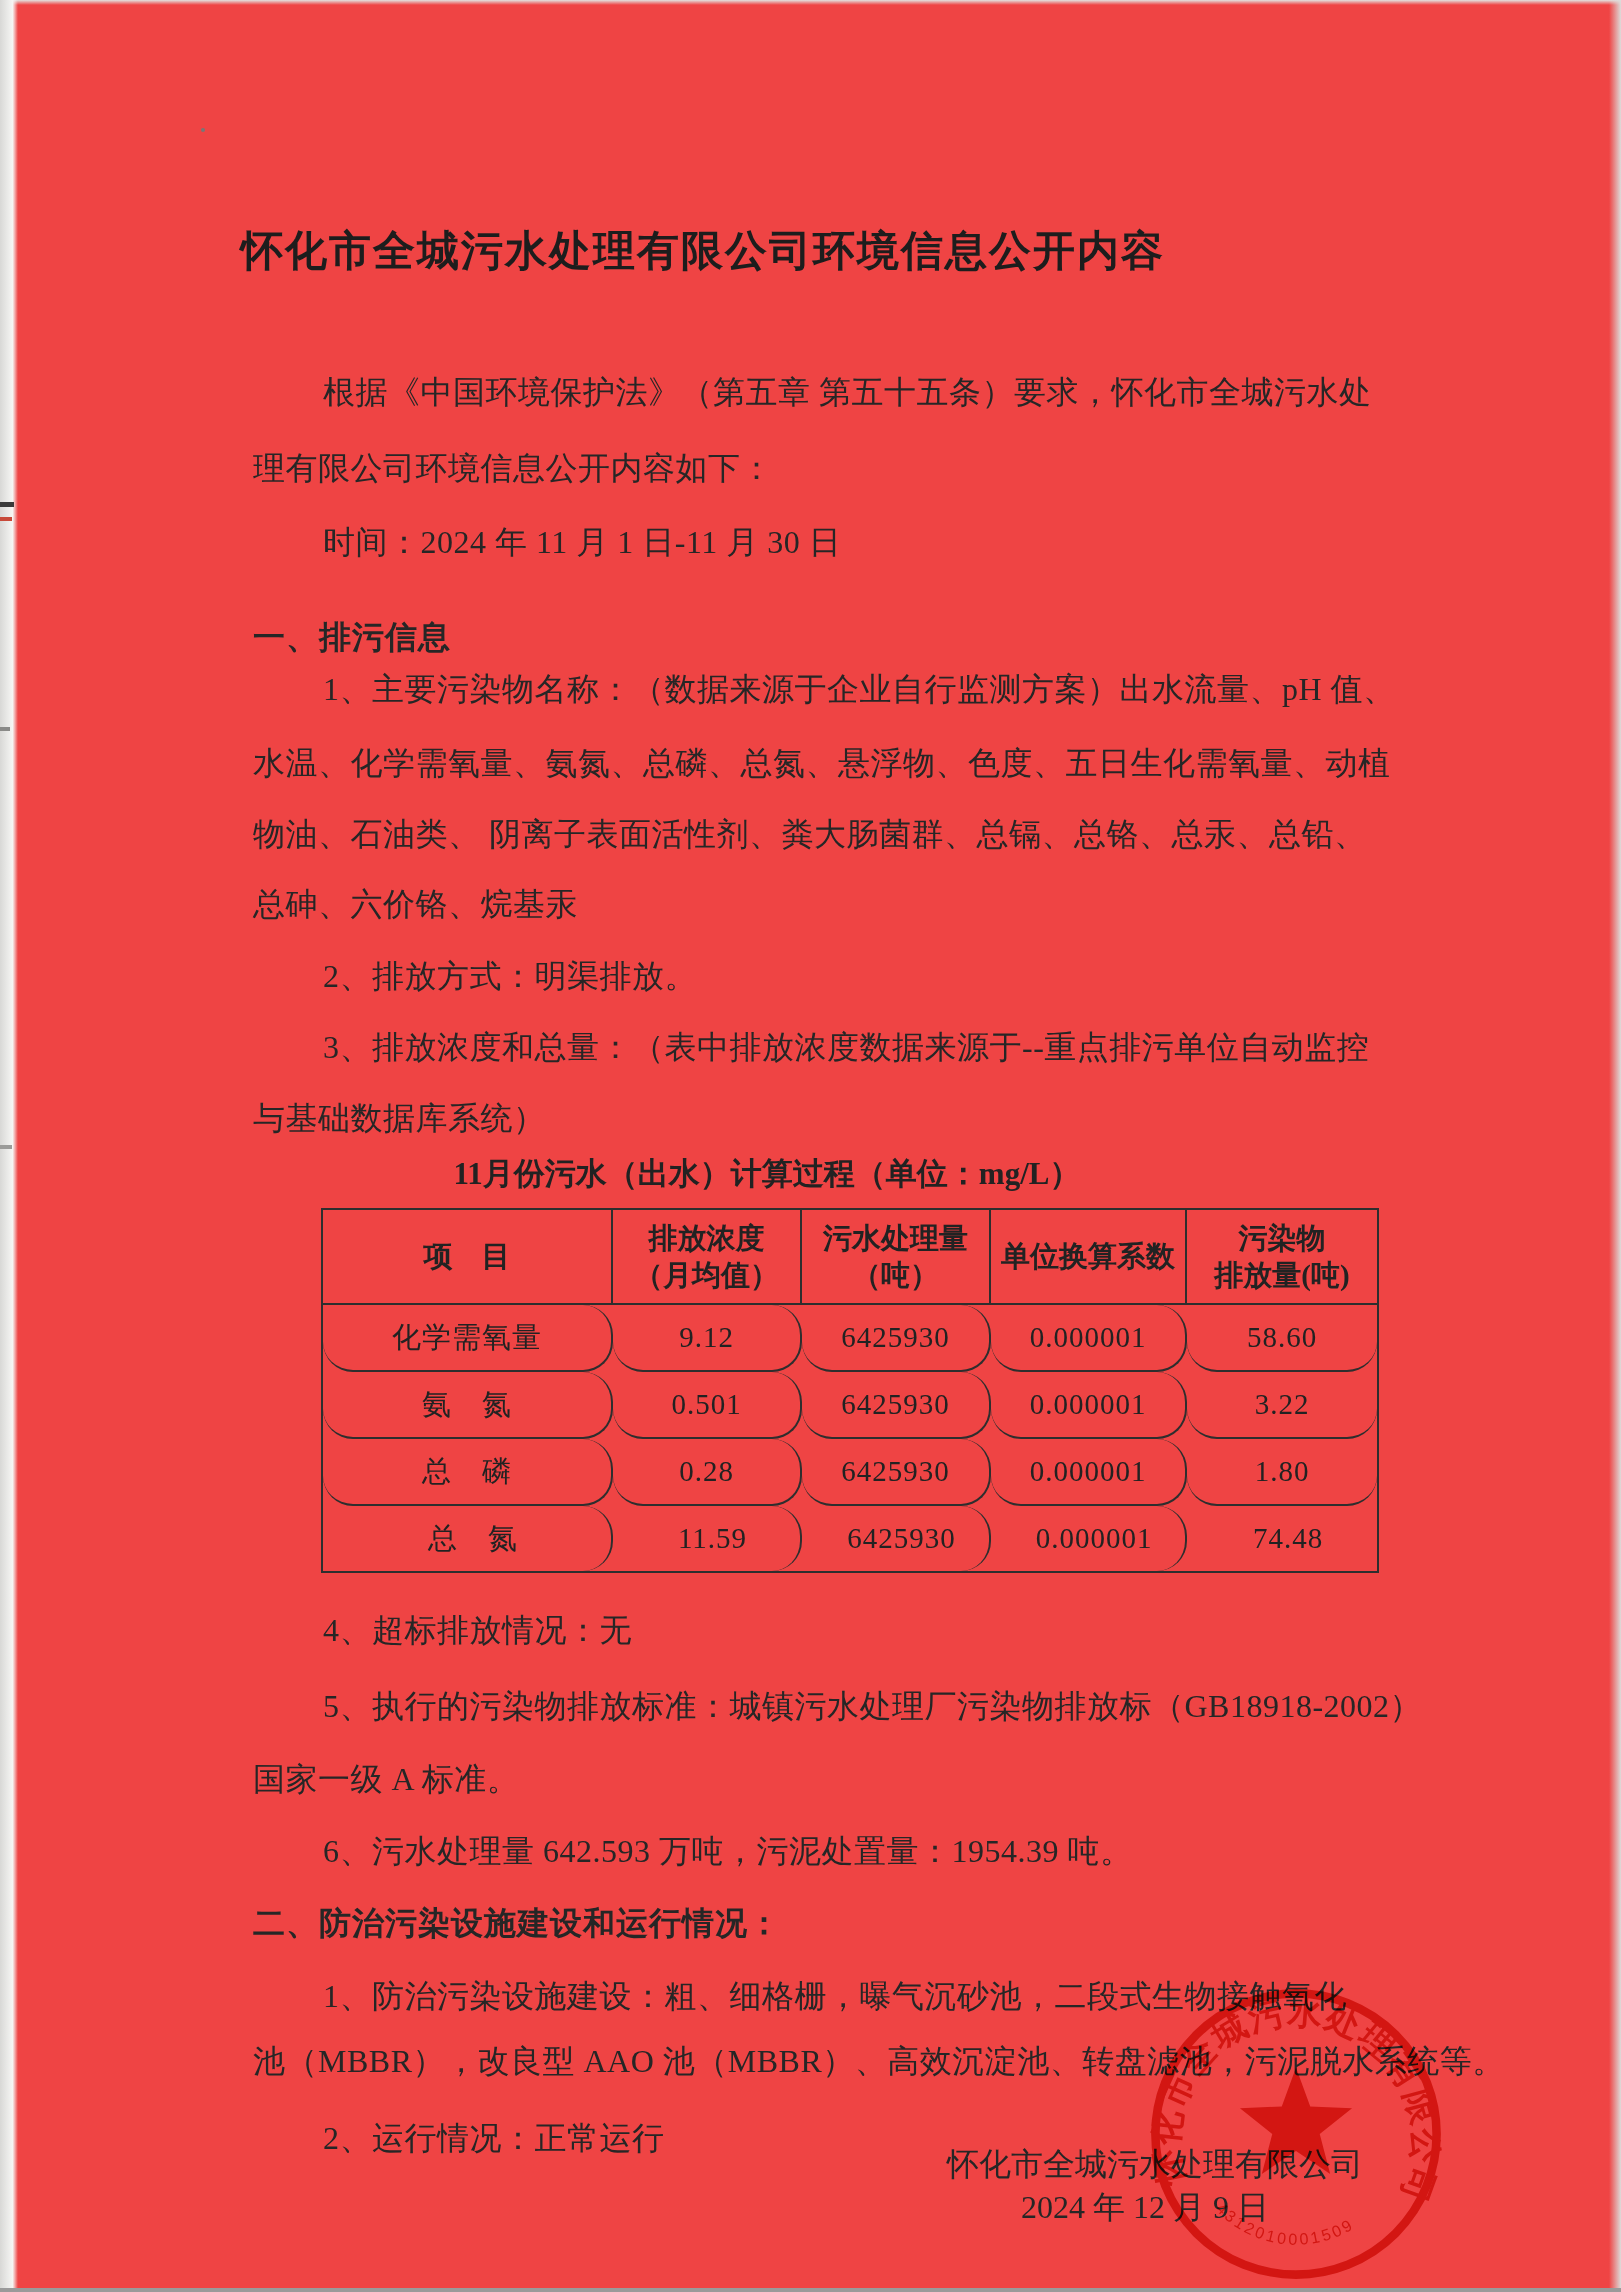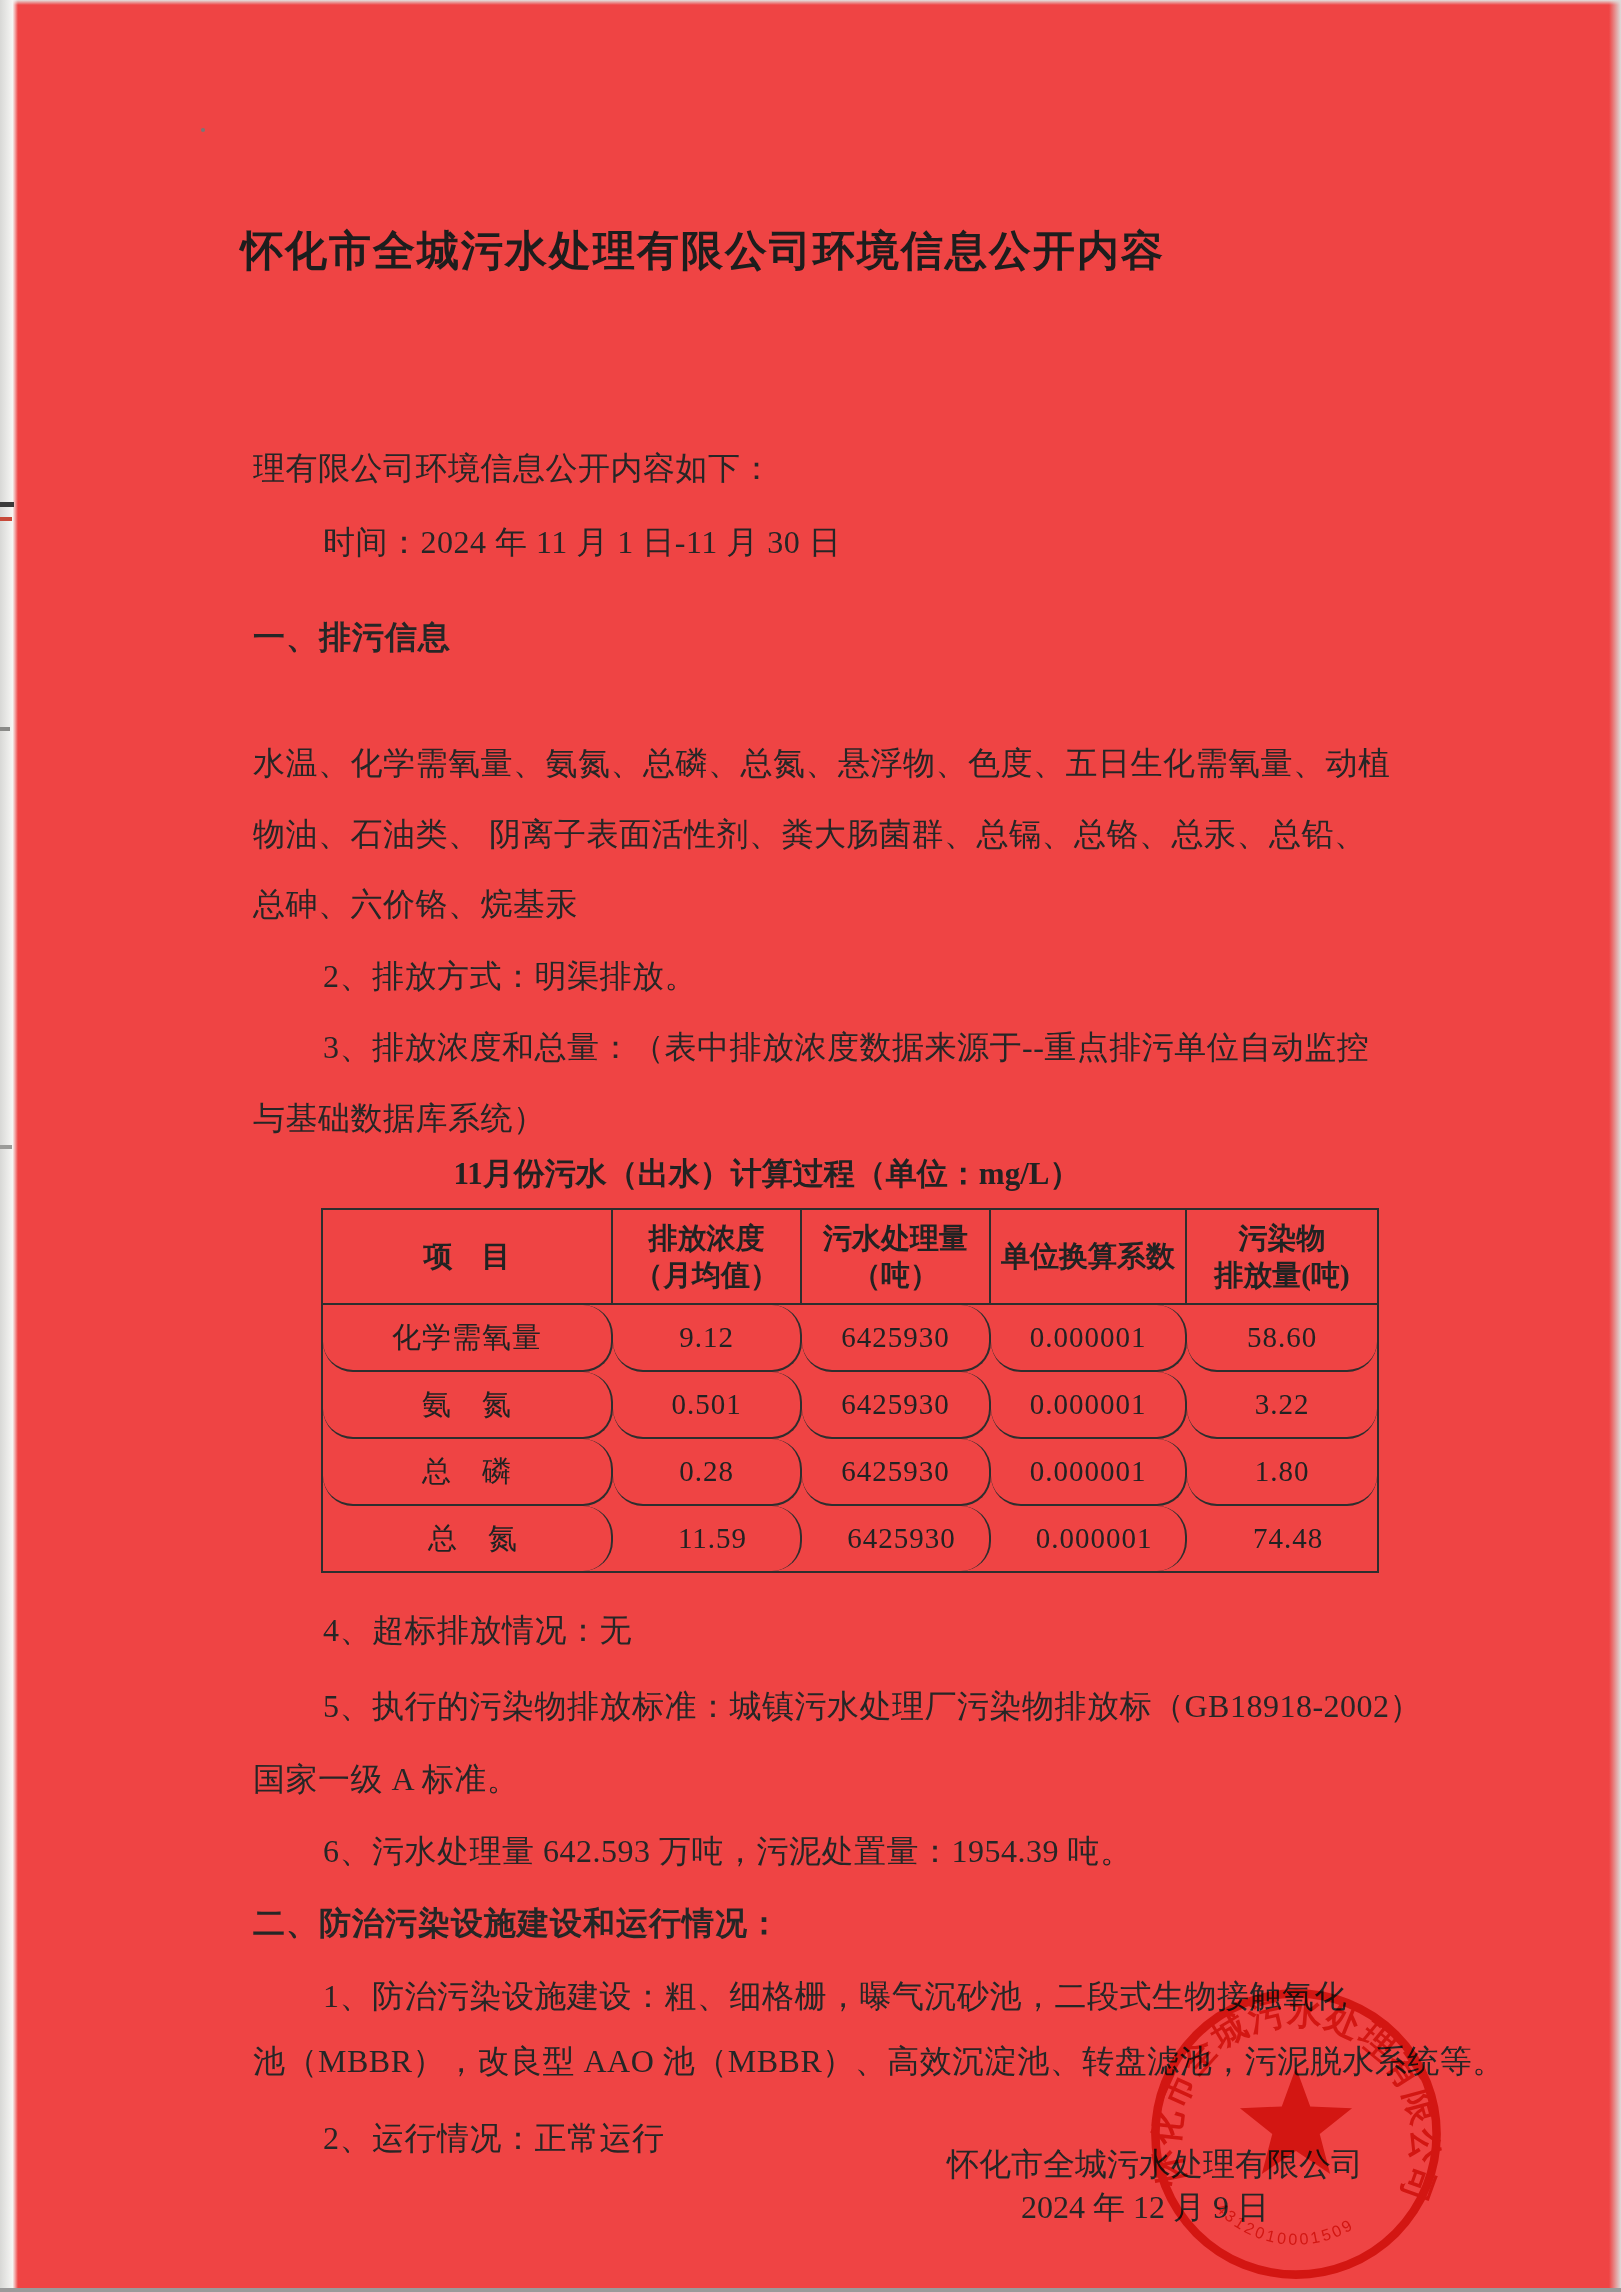--- a/index.html
+++ b/index.html
@@ -82,23 +82,25 @@
   <div class="edge-left"></div>
   <div class="edge-right"></div>
   <div class="mark" style="left:0;top:502px;width:13.7px;height:4.9px;background:#3a3a3a;"></div>
   <div class="mark" style="left:0;top:517px;width:11.8px;height:3.9px;background:#c84a3a;"></div>
   <div class="mark" style="left:0;top:727px;width:9.8px;height:3.9px;background:#8a8a88;"></div>
   <div class="mark" style="left:0;top:1145px;width:11.8px;height:3.9px;background:#9b9b99;"></div>
   <div class="mark" style="left:201px;top:128px;width:3.9px;height:3.9px;background:#777;border-radius:50%;"></div>
 
   <div class="doc-title">怀化市全城污水处理有限公司环境信息公开内容</div>
 
+  <div class="ln" style="left:323px;top:371px;">根据《中国环境保护法》（第五章 第五十五条）要求，怀化市全城污水处</div>
   <div class="ln" style="left:253px;top:447px;">理有限公司环境信息公开内容如下：</div>
   <div class="ln" style="left:323px;top:521px;">时间：2024 年 11 月 1 日-11 月 30 日</div>
   <div class="ln bold" style="left:253px;top:616px;">一、排污信息</div>
+  <div class="ln" style="left:323px;top:668px;">1、主要污染物名称：（数据来源于企业自行监测方案）出水流量、pH 值、</div>
   <div class="ln" style="left:253px;top:742px;">水温、化学需氧量、氨氮、总磷、总氮、悬浮物、色度、五日生化需氧量、动植</div>
   <div class="ln" style="left:253px;top:813px;">物油、石油类、 阴离子表面活性剂、粪大肠菌群、总镉、总铬、总汞、总铅、</div>
   <div class="ln" style="left:253px;top:883px;">总砷、六价铬、烷基汞</div>
   <div class="ln" style="left:323px;top:955px;">2、排放方式：明渠排放。</div>
   <div class="ln" style="left:323px;top:1026px;">3、排放浓度和总量：（表中排放浓度数据来源于--重点排污单位自动监控</div>
   <div class="ln" style="left:253px;top:1097px;">与基础数据库系统）</div>
 
   <div class="tbl-title">11月份污水（出水）计算过程（单位：mg/L）</div>
 
   <div class="tbl">

